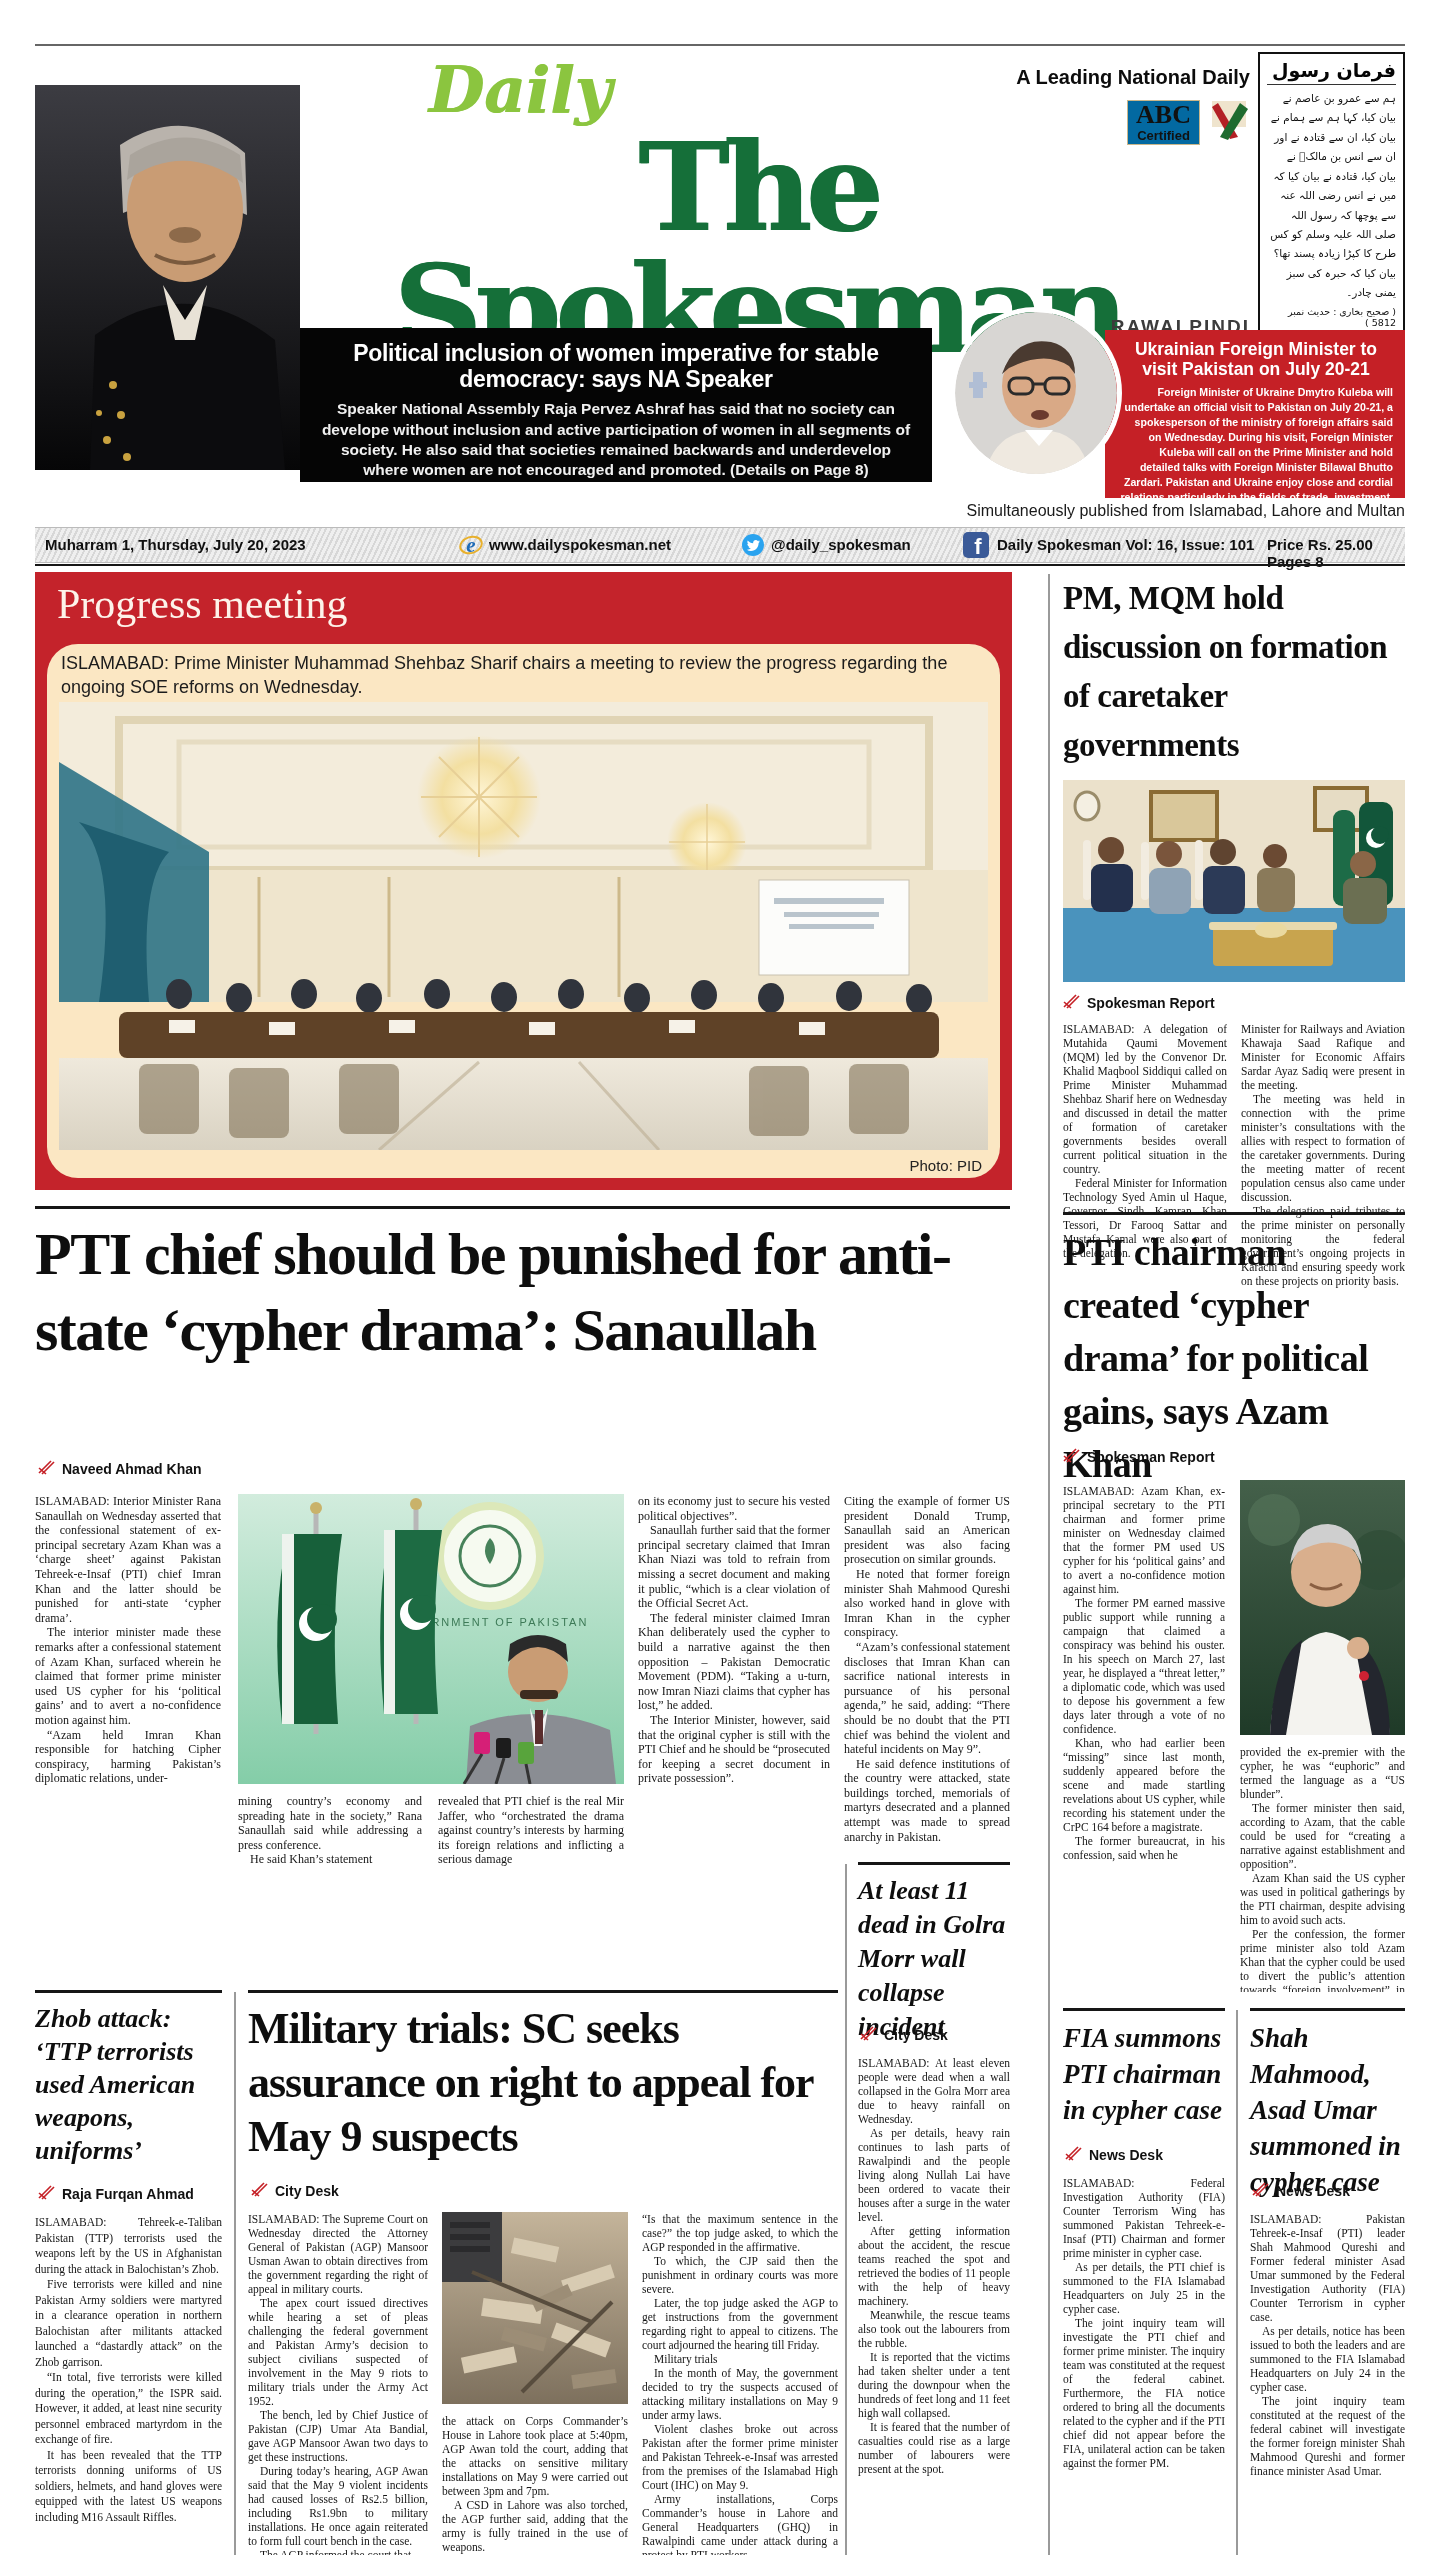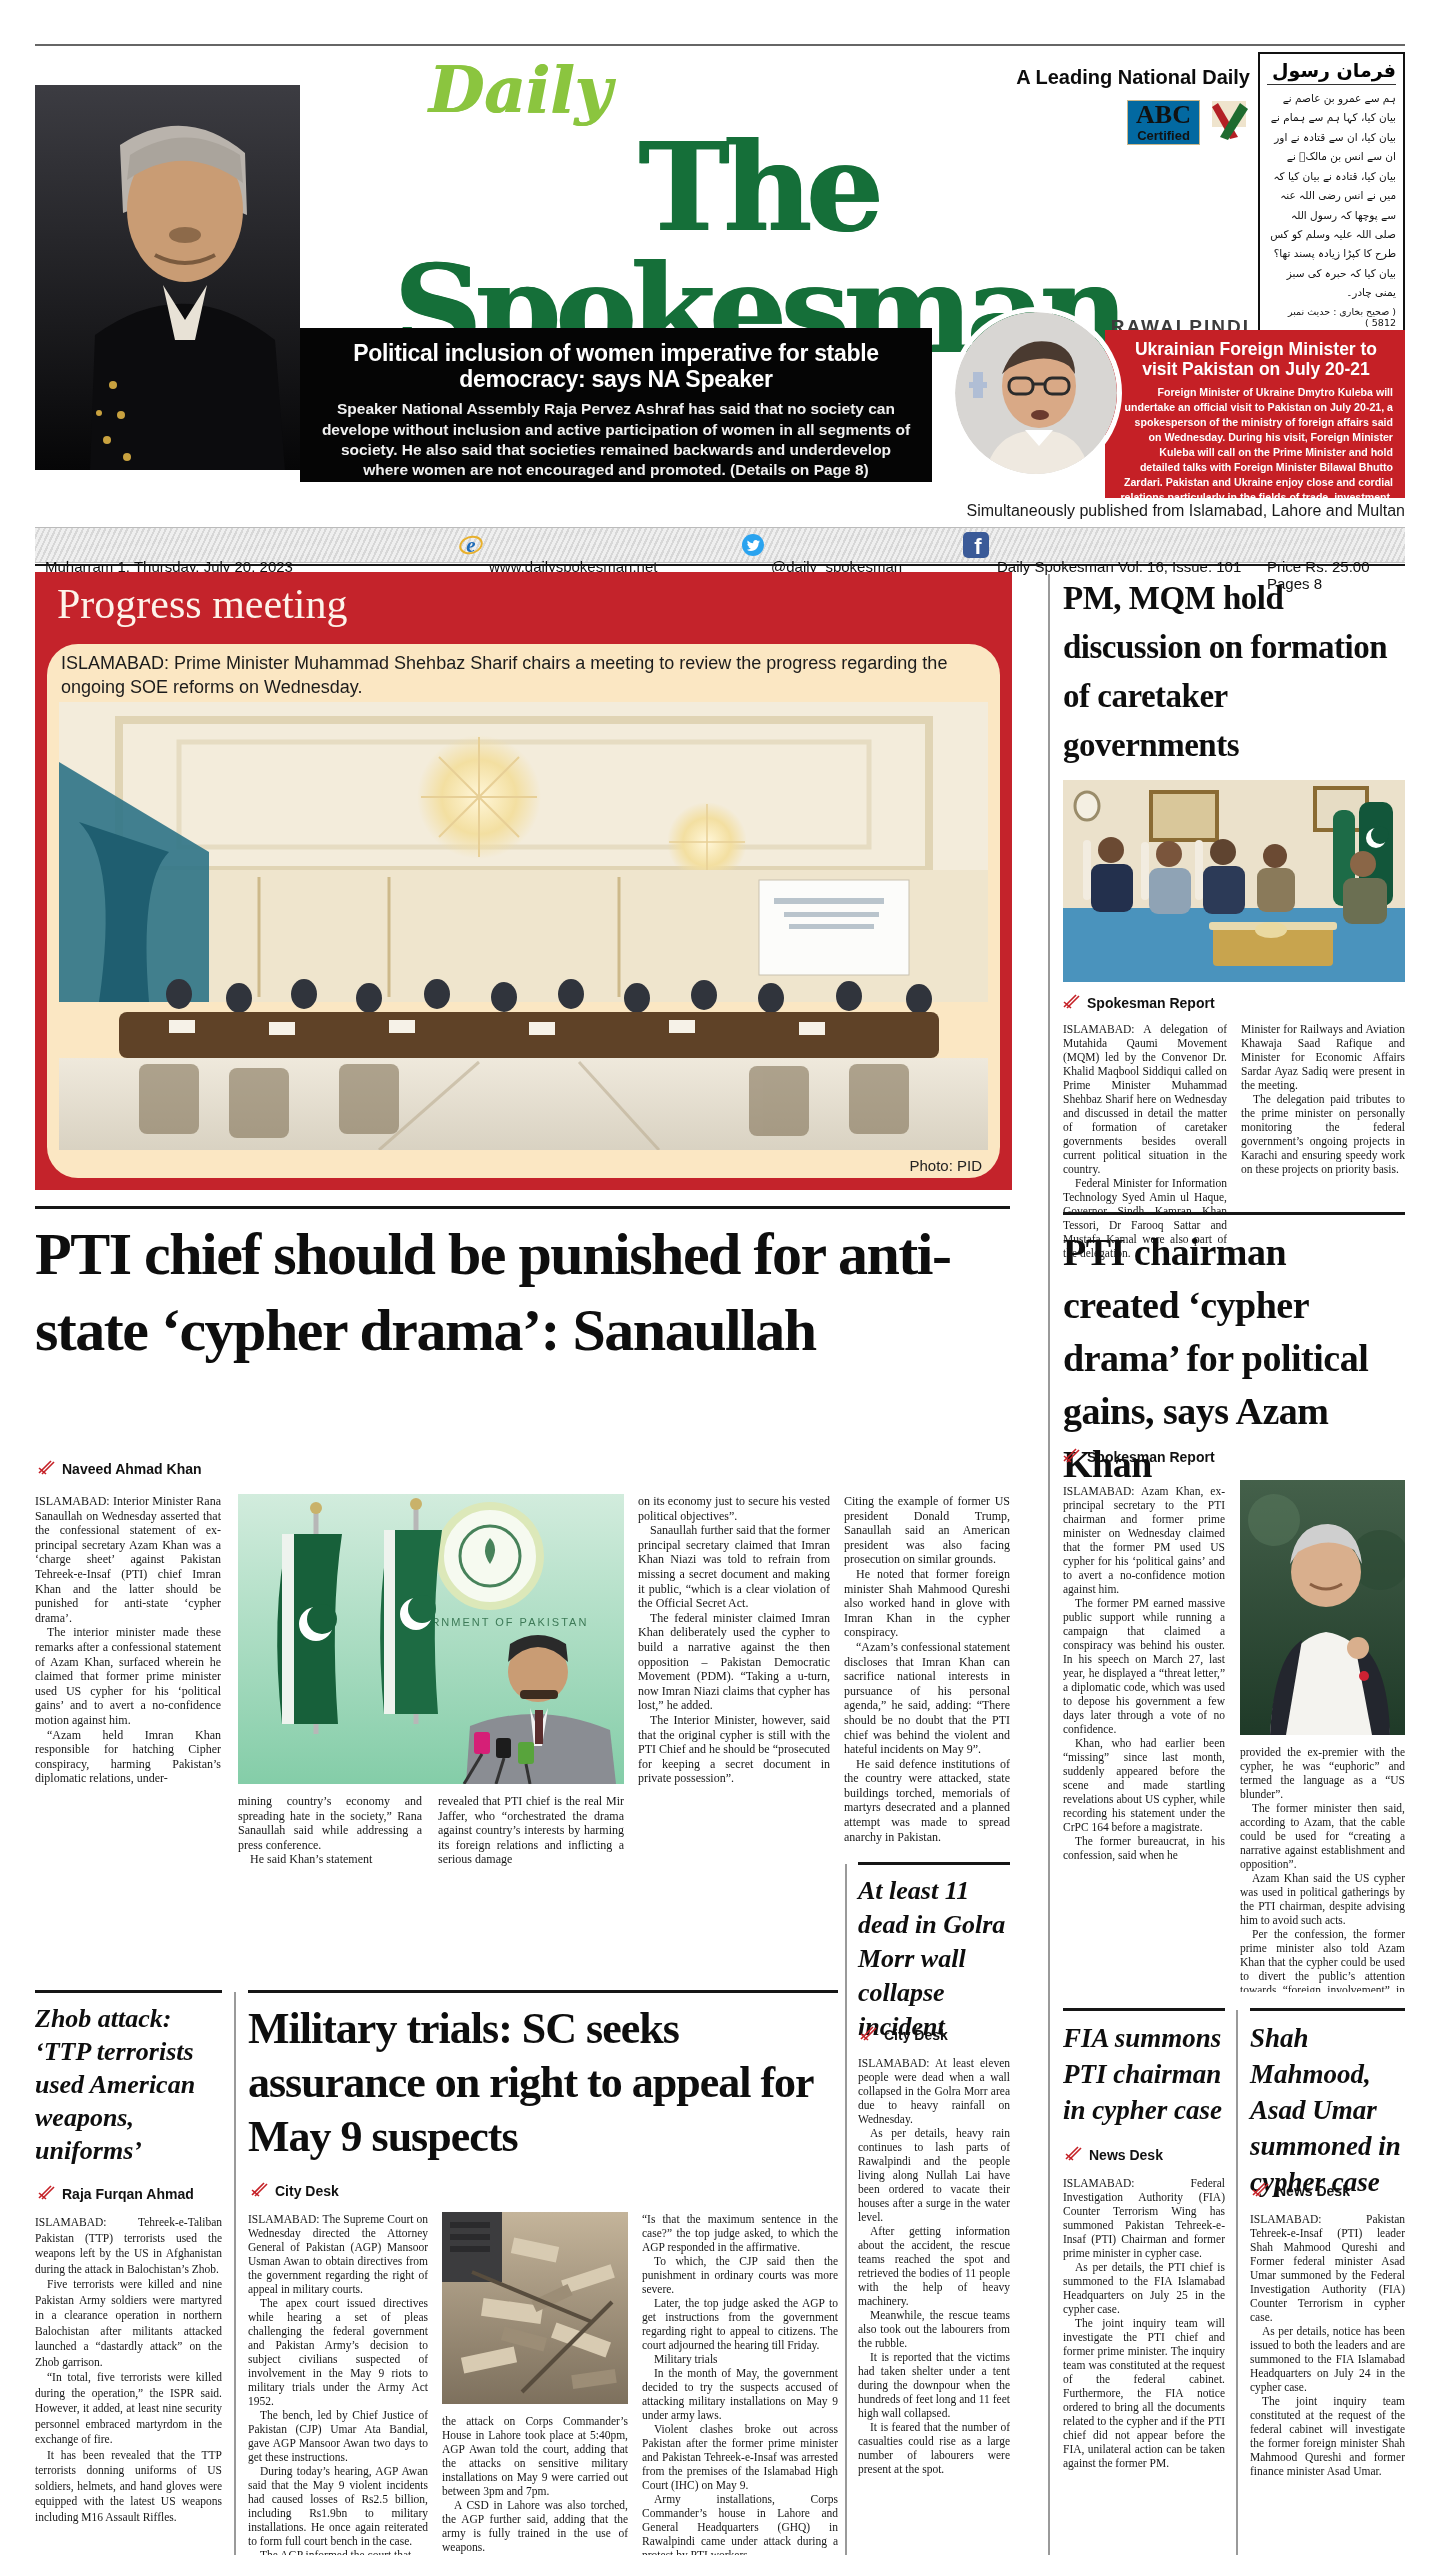--- a/index.html
+++ b/index.html
@@ -25,21 +25,21 @@
   .mast-daily { font-family:"DejaVu Serif", serif; font-weight:bold; font-style:italic;
                 color:#8bc53f; text-shadow:1px 0 #8bc53f; }
   .mast-title { font-family:"DejaVu Serif", serif; font-weight:bold; color:#156f39;
                 text-shadow:1.5px 0 #156f39; letter-spacing:-6px; line-height:1; }
 
   .blackbox { background:#050505; color:#fff; }
   .redbox  { background:#c52026; color:#fff; }
 
   .datebar { background:repeating-linear-gradient(115deg,#efefef 0 3px,#d7d7d7 3px 5px);
              border-top:1px solid #bbb; border-bottom:1px solid #bbb; }
-  .datebar .sans { font-weight:normal; font-size:15px; color:#101010;margin-top:22px; }
+  .datebar .sans { font-weight:bold; font-size:15px; color:#101010; }
 
   .cream { background:#fbe7c3; }
   figure { margin:0; }
   .photo { position:absolute; overflow:hidden; }
   .photo svg { display:block; }
 
   .urdu { direction:rtl; font-family:"DejaVu Sans", sans-serif; text-align:right; }
 </style>
 </head>
 <body>
@@ -296,20 +296,21 @@
           </g>
         </svg></span>
     <span>Spokesman Report</span>
   </div>
   <div class="body-col" style="left:1063px;top:1022px;width:164px;height:282px;">
     <p>ISLAMABAD: A delegation of Mutahida Qaumi Movement (MQM) led by the Convenor Dr. Khalid Maqbool Siddiqui called on Prime Minister Muhammad Shehbaz Sharif here on Wednesday and discussed in detail the matter of formation of caretaker governments besides overall current political situation in the country.</p>
     <p>Federal Minister for Information Technology Syed Amin ul Haque, Governor Sindh Kamran Khan Tessori, Dr Farooq Sattar and Mustafa Kamal were also part of the delegation.</p>
   </div>
   <div class="body-col" style="left:1241px;top:1022px;width:164px;height:282px;">
     <p>Minister for Railways and Aviation Khawaja Saad Rafique and Minister for Economic Affairs Sardar Ayaz Sadiq were present in the meeting.</p>
+    <p>The meeting was held in connection with the prime minister’s consultations with the allies with respect to formation of the caretaker governments. During the meeting matter of recent population census also came under discussion.</p>
     <p>The delegation paid tributes to the prime minister on personally monitoring the federal government’s ongoing projects in Karachi and ensuring speedy work on these projects on priority basis.</p>
   </div>
 
   <div class="abs rule" style="left:35px;top:1206px;width:975px;height:2.5px;"></div>
   <div class="abs headline" style="left:35px;top:1216px;width:985px;font-size:60px;line-height:76px;letter-spacing:-1.5px;">PTI chief should be punished for anti-state ‘cypher drama’: Sanaullah</div>
   <div class="byline" style="left:38px;top:1460px;">
     <span><svg width="17" height="15" viewBox="0 0 17 15">
           <g stroke="#c52026" stroke-width="1.6">
             <line x1="1" y1="13" x2="13" y2="1"></line>
             <line x1="4" y1="14" x2="16" y2="2"></line>

